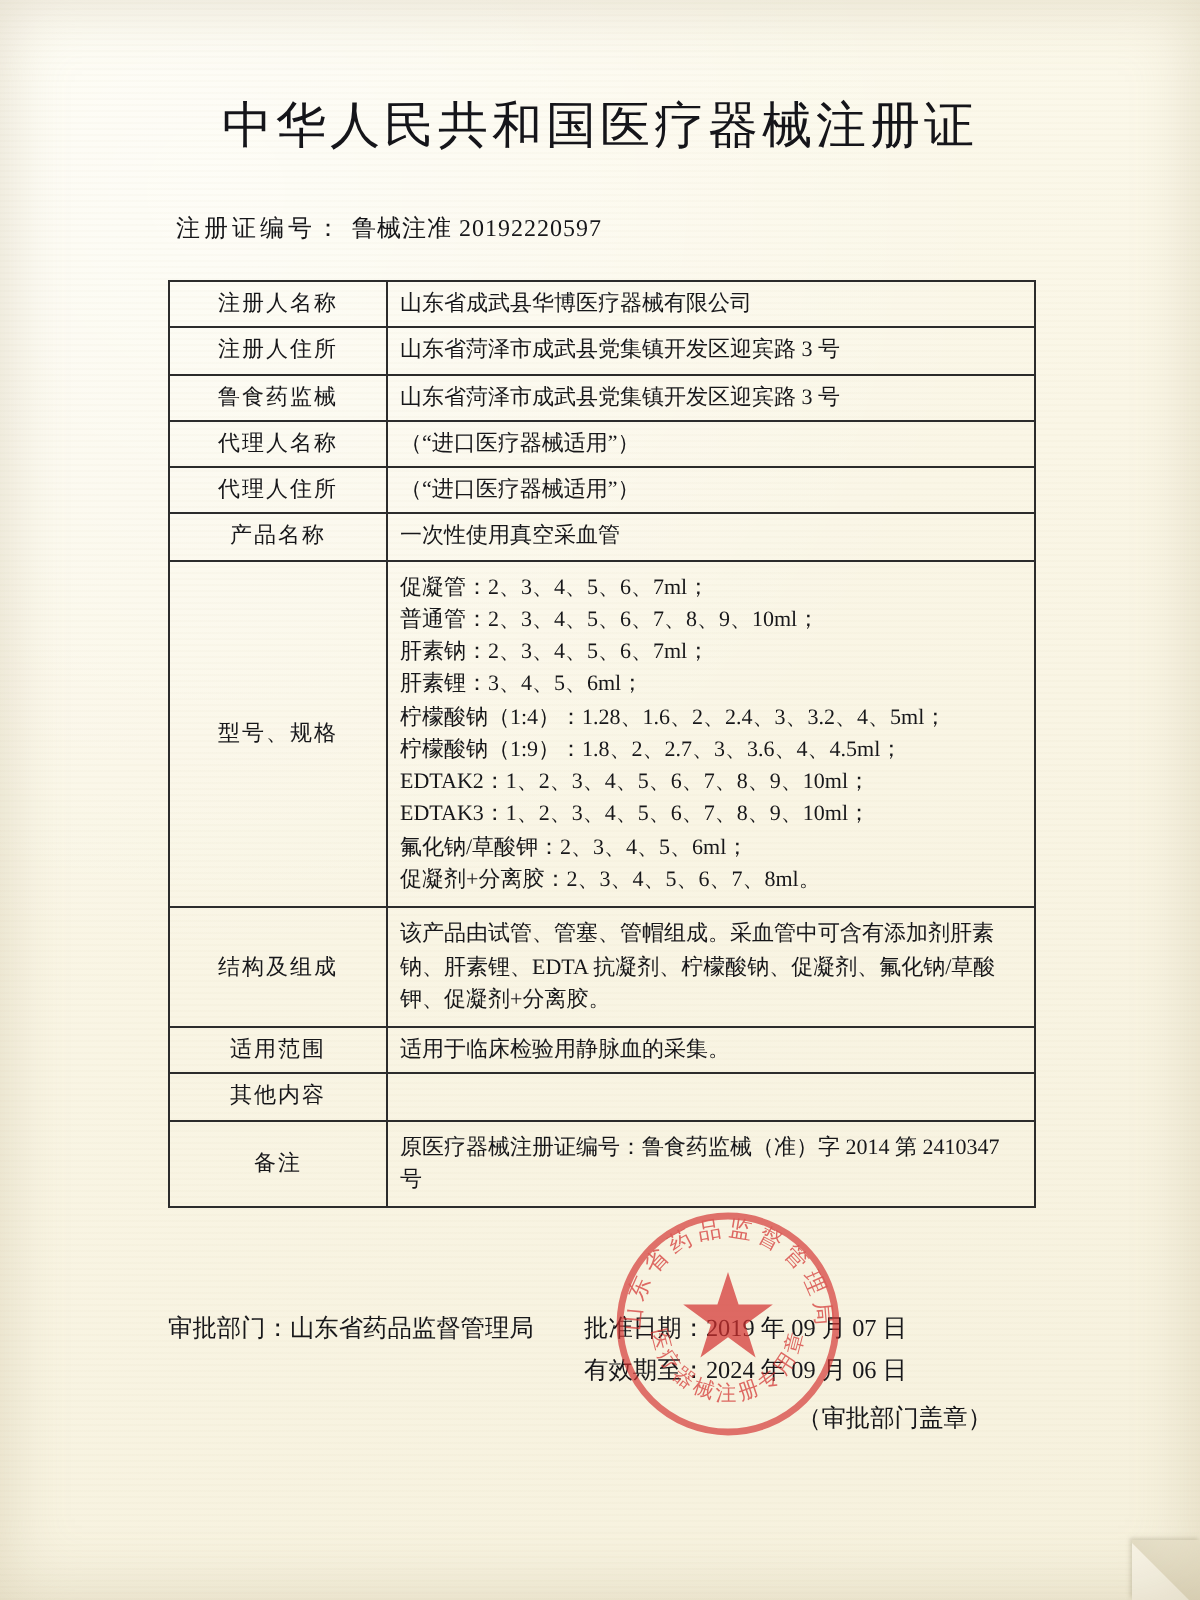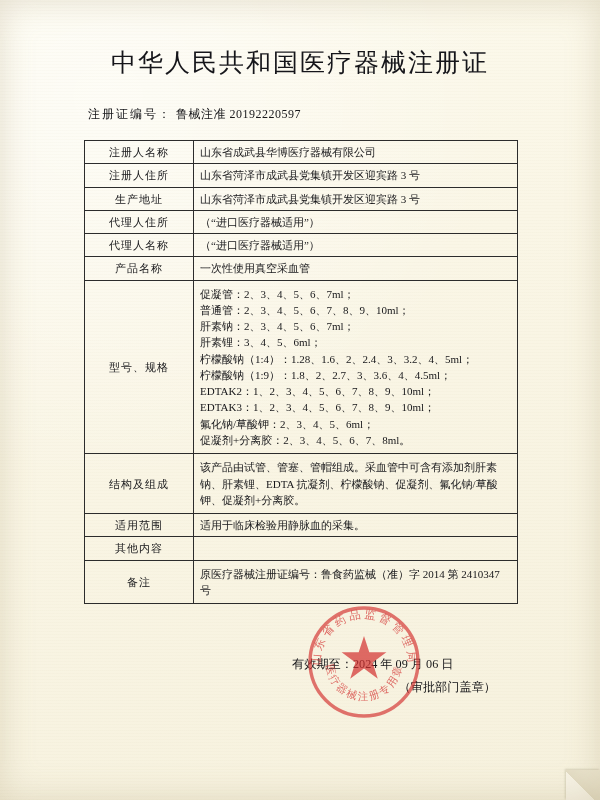--- a/index.html
+++ b/index.html
@@ -140,29 +140,29 @@
     <tbody>
       <tr>
         <td class="key">注册人名称</td>
         <td class="val">山东省成武县华博医疗器械有限公司</td>
       </tr>
       <tr>
         <td class="key">注册人住所</td>
         <td class="val">山东省菏泽市成武县党集镇开发区迎宾路 3 号</td>
       </tr>
       <tr>
-        <td class="key">生产地址</td>
+        <td class="key">鲁食药监械</td>
         <td class="val">山东省菏泽市成武县党集镇开发区迎宾路 3 号</td>
       </tr>
       <tr>
+        <td class="key">代理人名称</td>
+        <td class="val">（“进口医疗器械适用”）</td>
+      </tr>
+      <tr>
         <td class="key">代理人住所</td>
-        <td class="val">（“进口医疗器械适用”）</td>
-      </tr>
-      <tr>
-        <td class="key">代理人名称</td>
         <td class="val">（“进口医疗器械适用”）</td>
       </tr>
       <tr>
         <td class="key">产品名称</td>
         <td class="val">一次性使用真空采血管</td>
       </tr>
       <tr>
         <td class="key">型号、规格</td>
         <td class="val top">
           <div class="spec-line">促凝管：2、3、4、5、6、7ml；</div>
@@ -190,20 +190,24 @@
         <td class="val">&nbsp;</td>
       </tr>
       <tr>
         <td class="key">备注</td>
         <td class="val top remark">原医疗器械注册证编号：鲁食药监械（准）字 2014 第 2410347 号</td>
       </tr>
     </tbody>
   </table>
 
   <div class="footer">
+    <div class="row">
+      <div class="left">审批部门：山东省药品监督管理局</div>
+      <div class="right">批准日期：2019 年 09 月 07 日</div>
+    </div>
     <div class="row">
       <div class="left">&nbsp;</div>
       <div class="right">有效期至：2024 年 09 月 06 日</div>
     </div>
     <div class="seal-note">（审批部门盖章）</div>
   </div>
 
   <div class="seal">
     <svg width="124" height="124" viewBox="0 0 124 124" aria-hidden="true">
       <defs>

